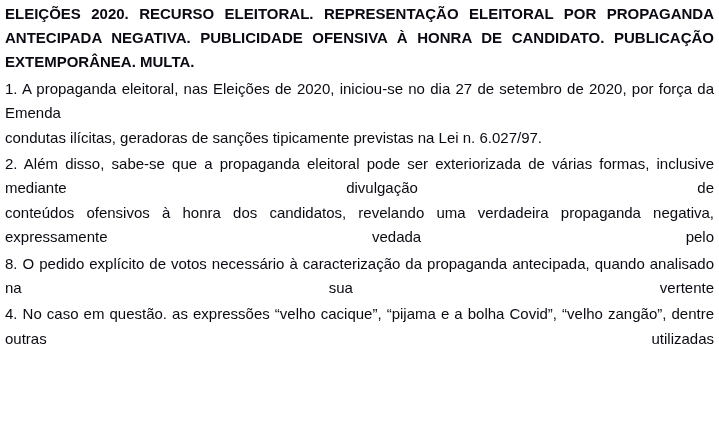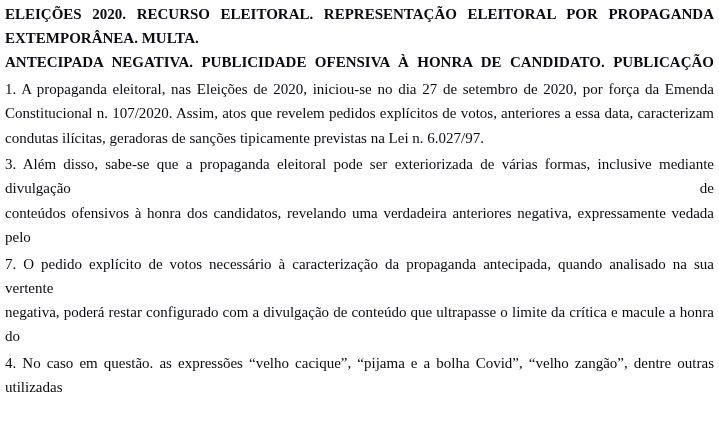--- a/index.html
+++ b/index.html
@@ -10,21 +10,21 @@
   body {
     width: 719px;
     height: 427px;
     overflow: hidden;
   }
   .doc {
     box-sizing: border-box;
     width: 719px;
     height: 427px;
     padding: 2px 5px 0 5px;
-    font-family: Liberation Serif, serif;
+    font-family: Liberation Sans, sans-serif;
     font-size: 15px;
     color: var(--text-color, #0a0a12);
   }
   .block {
     margin: 0 0 2.5px 0;
   }
   .headnote {
     font-weight: 700;
   }
   .line {
@@ -35,34 +35,32 @@
     text-align: justify;
     text-align-last: justify;
   }
 </style>
 </head>
 <body>
 
 <div class="doc">
   <div class="block headnote" id="headnote">
       <div class="line just">ELEIÇÕES 2020. RECURSO ELEITORAL. REPRESENTAÇÃO ELEITORAL POR PROPAGANDA</div>
+      <div class="line just">ANTECIPADA NEGATIVA. PUBLICIDADE OFENSIVA À HONRA DE CANDIDATO. PUBLICAÇÃO</div>
       <div class="line">EXTEMPORÂNEA. MULTA.</div>
-      <div class="line just">ANTECIPADA NEGATIVA. PUBLICIDADE OFENSIVA À HONRA DE CANDIDATO. PUBLICAÇÃO</div>
     </div>
   <div id="paragraphs">
       <div class="block">
         <div class="line just">1. A propaganda eleitoral, nas Eleições de 2020, iniciou-se no dia 27 de setembro de 2020, por força da Emenda</div>
-        <div class="line just">Constitucional n. 107/2020. Assim, atos que revelem pedidos explícitos de votos, anteriores a essa data, caracterizam</div>
         <div class="line">condutas ilícitas, geradoras de sanções tipicamente previstas na Lei n. 6.027/97.</div>
       </div>
       <div class="block">
-        <div class="line just">3. Além disso, sabe-se que a propaganda eleitoral pode ser exteriorizada de várias formas, inclusive mediante divulgação de</div>
-        <div class="line just">conteúdos ofensivos à honra dos candidatos, revelando uma verdadeira anteriores negativa, expressamente vedada pelo</div>
+        <div class="line just">2. Além disso, sabe-se que a propaganda eleitoral pode ser exteriorizada de várias formas, inclusive mediante divulgação de</div>
+        <div class="line just">conteúdos ofensivos à honra dos candidatos, revelando uma verdadeira propaganda negativa, expressamente vedada pelo</div>
       </div>
       <div class="block">
-        <div class="line just">7. O pedido explícito de votos necessário à caracterização da propaganda antecipada, quando analisado na sua vertente</div>
-        <div class="line just">negativa, poderá restar configurado com a divulgação de conteúdo que ultrapasse o limite da crítica e macule a honra do</div>
+        <div class="line just">8. O pedido explícito de votos necessário à caracterização da propaganda antecipada, quando analisado na sua vertente</div>
       </div>
       <div class="block">
         <div class="line just">4. No caso em questão.  as expressões “velho cacique”, “pijama e a bolha Covid”, “velho zangão”, dentre outras utilizadas</div>
       </div>
     </div>
 </div>
 
 </body></html>

